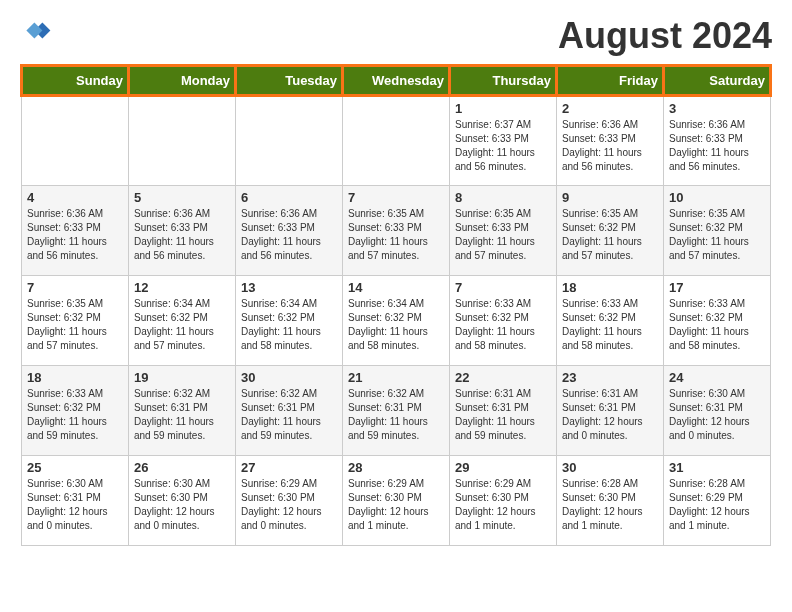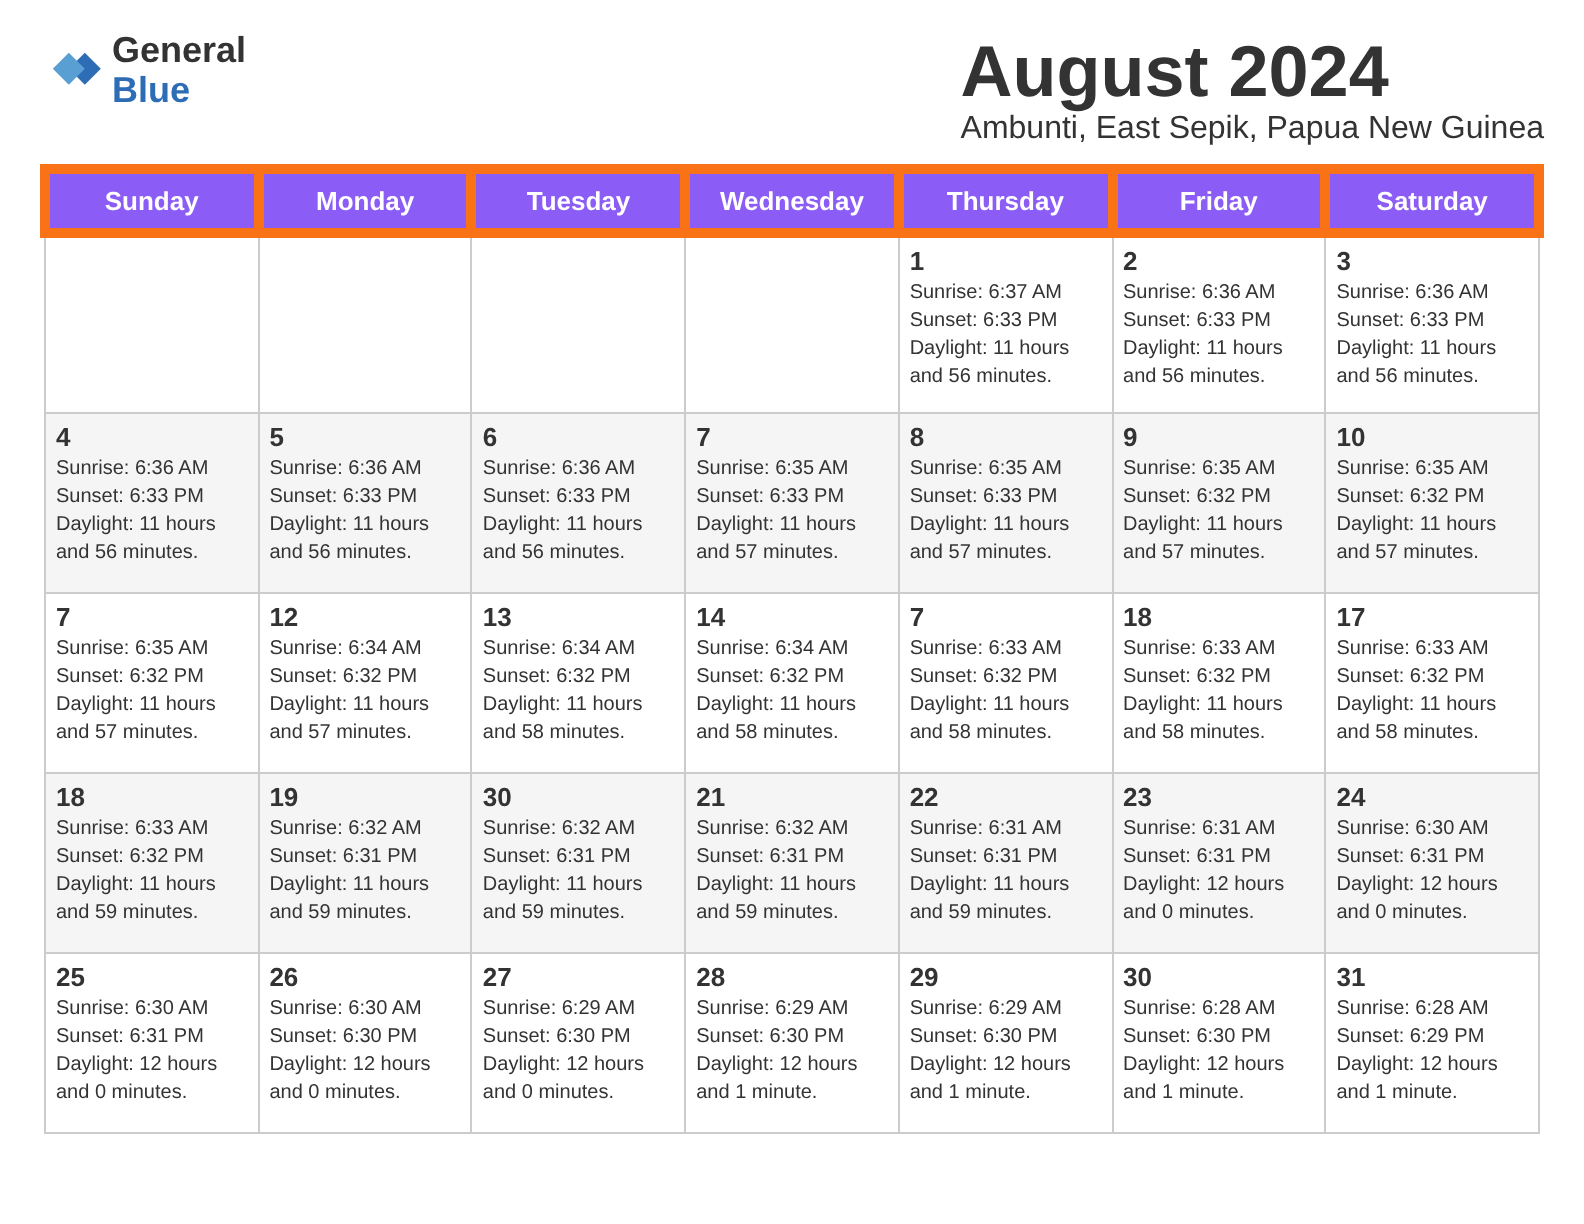--- a/index.html
+++ b/index.html
@@ -45,27 +45,27 @@
       font-size: 16px;
       font-weight: normal;
       color: #333;
     }
     .calendar {
       width: 100%;
       border-collapse: collapse;
       table-layout: fixed;
     }
     .calendar thead th {
-      background: #8b5cf6;
+      background: #4d7c0f;
       color: #fff;
       font-size: 13px;
       font-weight: bold;
       padding: 6px 4px;
-      border: 5px solid #f97316;
-      text-align: center;
+      border: 3px solid #f97316;
+      text-align: right;
     }
     .calendar tbody td {
       border: 1px solid #ccc;
       vertical-align: top;
       padding: 4px 5px;
       font-size: 10.5px;
       color: #333;
       height: 90px;
       background: #fff;
     }
@@ -89,28 +89,23 @@
   </style>
 </head>
 <body>
 
 <div class="header">
   <div class="logo">
     <svg class="logo-icon" viewBox="0 0 40 40">
       <polygon points="28,8 38,18 28,28 18,18" fill="#2d6db5"></polygon>
       <polygon points="18,8 28,18 18,28 8,18" fill="#5a9fd4"></polygon>
     </svg>
-    <div class="logo-text">
-      <div class="logo-general">General</div>
-      <div class="logo-blue">Blue</div>
-    </div>
   </div>
   <div class="title-block">
     <h1>August 2024</h1>
-    <h2>Ambunti, East Sepik, Papua New Guinea</h2>
   </div>
 </div>
 
 <table class="calendar">
   <thead>
     <tr>
     <th>Sunday</th>
         <th>Monday</th>
         <th>Tuesday</th>
         <th>Wednesday</th>

